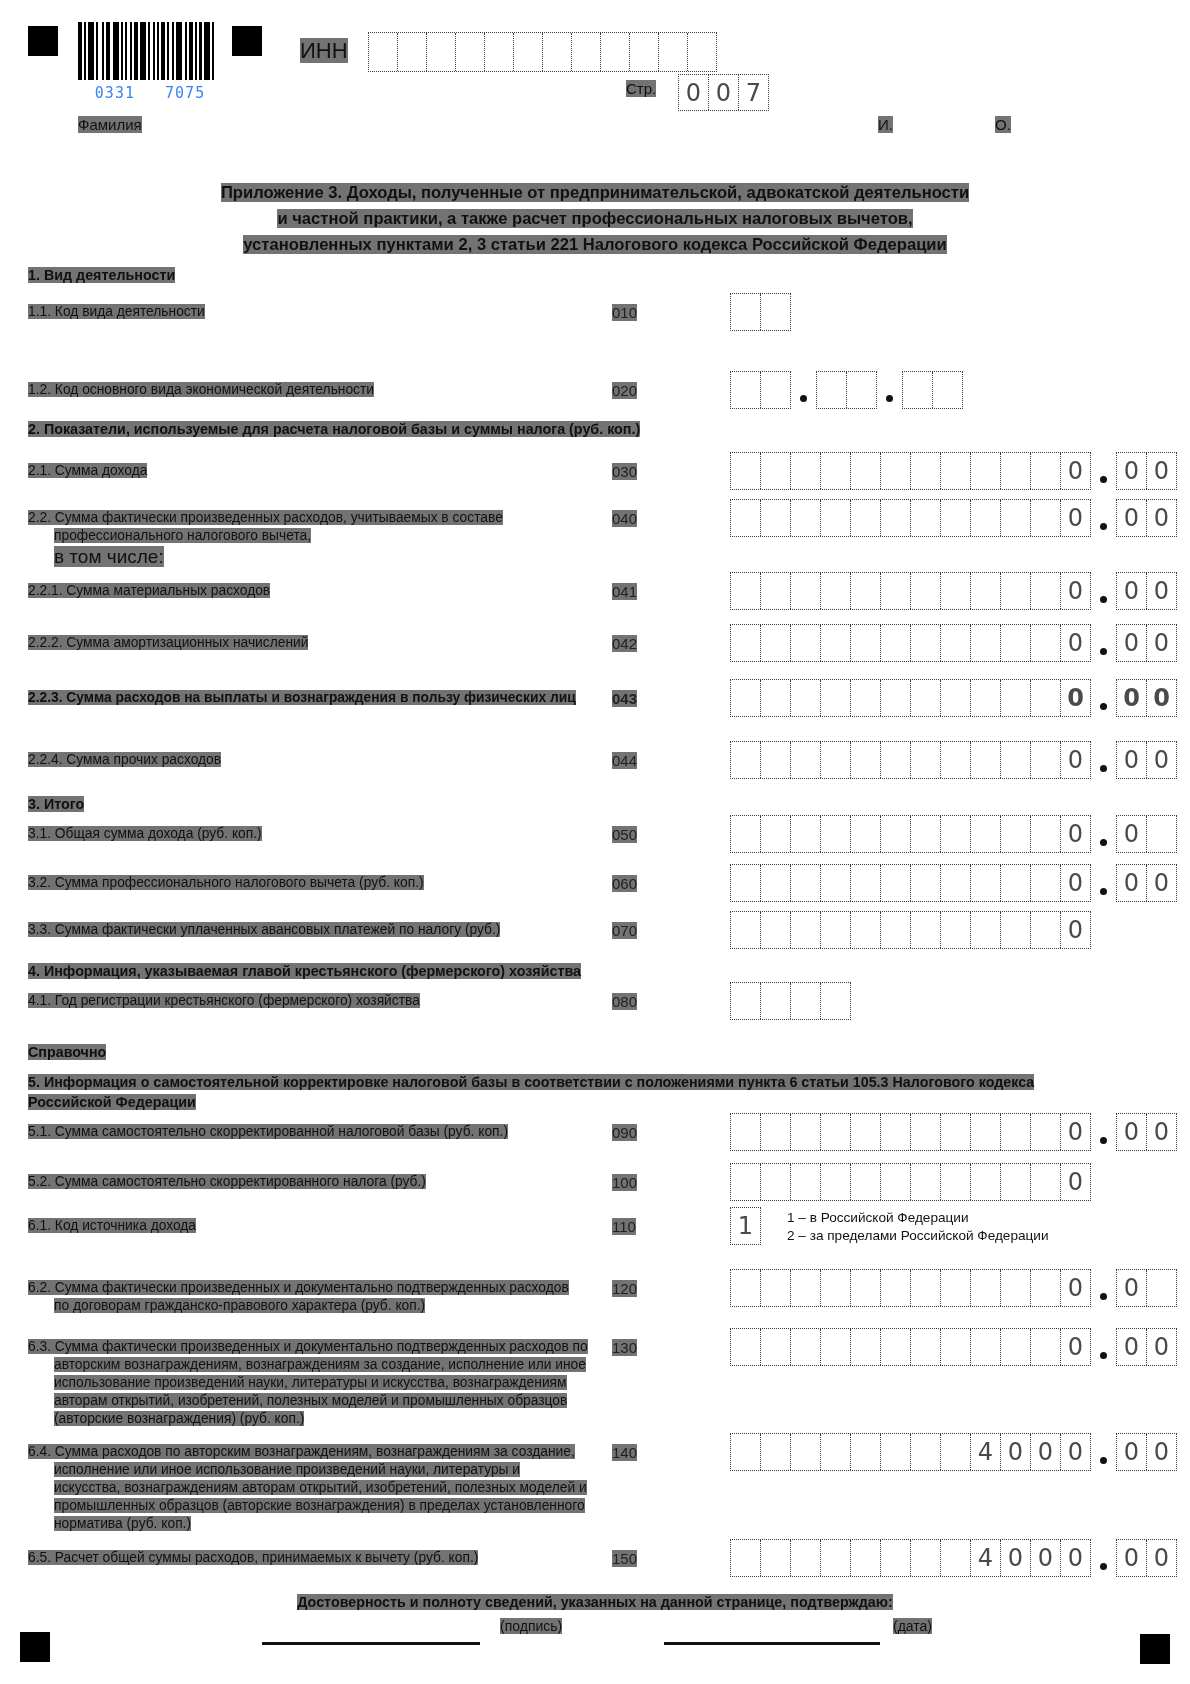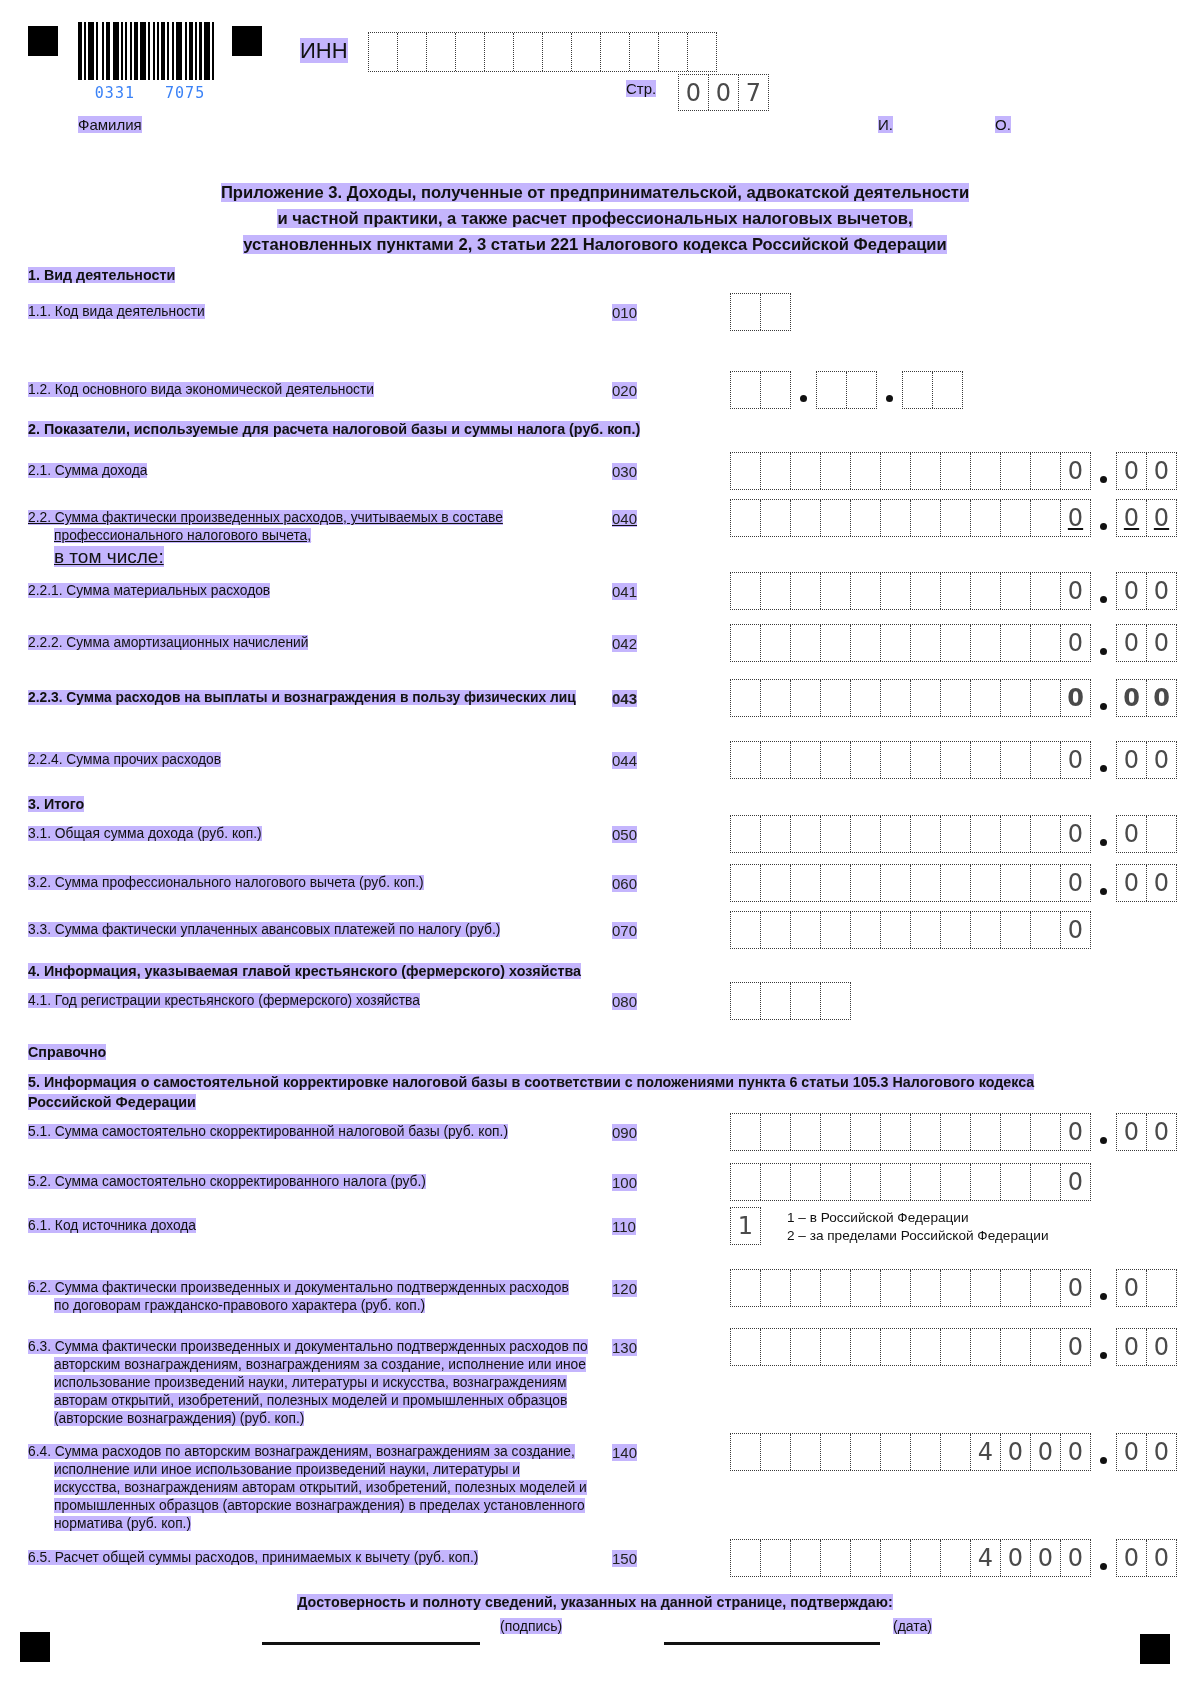--- a/index.html
+++ b/index.html
@@ -7,21 +7,21 @@
         font-family:"Liberation Sans",sans-serif;color:#111;}
   .sq{position:absolute;width:30px;height:30px;background:#000;}
   .sq-tl{left:28px;top:26px;}
   .sq-tl2{left:232px;top:26px;}
   .sq-bl{left:20px;top:1632px;}
   .sq-br{left:1140px;top:1634px;}
   .barcode{position:absolute;left:78px;top:22px;height:58px;display:flex;}
   .barcode i{display:block;height:100%;}
   .bc-digits{position:absolute;left:70px;top:84px;width:160px;text-align:center;
              font-family:"DejaVu Sans Mono",monospace;font-size:15px;letter-spacing:1px;white-space:pre;color:#3b82f6;}
-  .txtbg{background:#c4b5fd;}
+  .txtbg{background:#737373;}
   .inn-label{position:absolute;left:300px;top:38px;font-size:22px;}
   .page-label{position:absolute;left:626px;top:80px;font-size:15px;}
   .cellrow{display:flex;border:1px dotted #3a3a3a;background:#fff;}
   .cell{display:flex;align-items:center;justify-content:center;border-left:1px dotted #3a3a3a;
         font-family:"DejaVu Sans",sans-serif;color:#4a4a4a;}
   .cell:first-child{border-left:none;}
   .inn-box{position:absolute;left:368px;top:32px;}
   .inn-box .cell{width:28px;height:38px;font-size:25px;}
   .page-box{position:absolute;left:678px;top:74px;}
   .page-box .cell{width:29px;height:35px;font-size:24px;}
@@ -198,21 +198,21 @@
             <span class="cell"></span>
             <span class="cell">0</span>
           </div>
           <span class="dot"></span>
           <div class="cellrow cb kop">
             <span class="cell">0</span>
             <span class="cell">0</span>
           </div>
         </div>
       </div>
-      <div class="form-row" style="margin-top: 9px; text-decoration: underline;">
+      <div class="form-row" style="margin-top: 9px;">
         <div class="row-label">
           <span class="txt"><span class="txtbg">2.2. Сумма фактически произведенных расходов, учитываемых в составе
 профессионального налогового вычета,</span></span>
           <div class="row-note"><span class="txtbg">в том числе:</span></div>
         </div>
         <div class="row-code"><span class="txtbg">040</span></div>
         <div class="row-field">
           <div class="cellrow cb">
             <span class="cell"></span>
             <span class="cell"></span>

